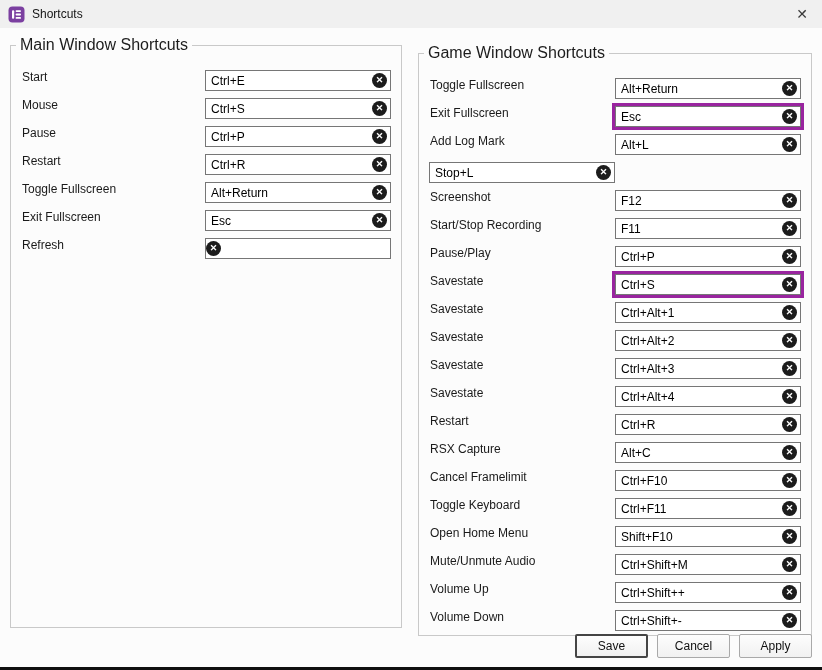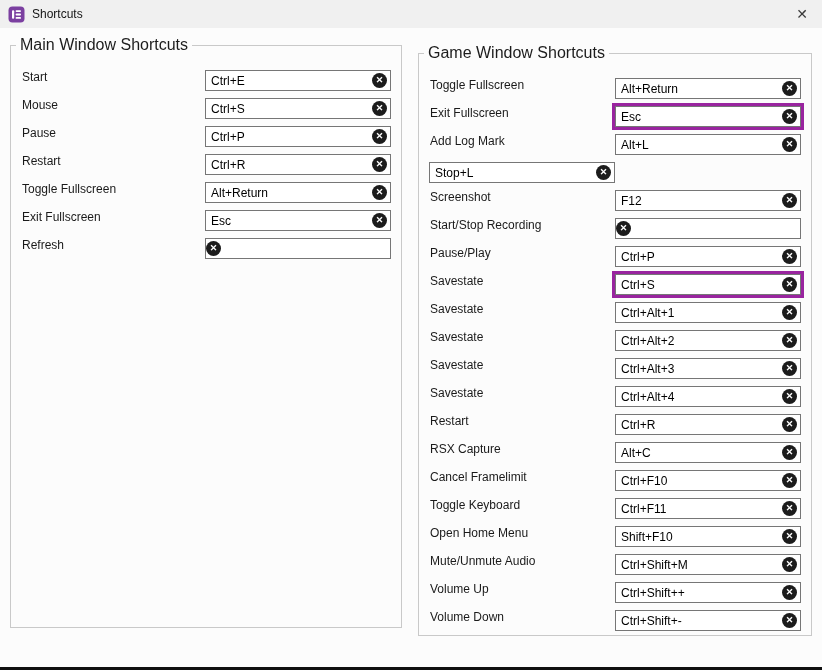--- a/index.html
+++ b/index.html
@@ -209,20 +209,21 @@
         <div class="row">
           <span class="row-label">Screenshot</span>
           <div class="field">
             <span class="field-value">F12</span>
             <span class="clear-icon">✕</span>
           </div>
         </div>
         <div class="row">
           <span class="row-label">Start/Stop Recording</span>
           <div class="field">
+            <span class="field-value">F11</span>
             <span class="clear-icon">✕</span>
           </div>
         </div>
         <div class="row">
           <span class="row-label">Pause/Play</span>
           <div class="field">
             <span class="field-value">Ctrl+P</span>
             <span class="clear-icon">✕</span>
           </div>
         </div>
@@ -313,14 +314,19 @@
         <div class="row">
           <span class="row-label">Volume Down</span>
           <div class="field">
             <span class="field-value">Ctrl+Shift+-</span>
             <span class="clear-icon">✕</span>
           </div>
         </div>
       </div>
   </fieldset>
 
+  <div class="footer">
+    <button class="btn default">Save</button>
+    <button class="btn">Cancel</button>
+    <button class="btn">Apply</button>
+  </div>
 
 </div>
 
 </body></html>

